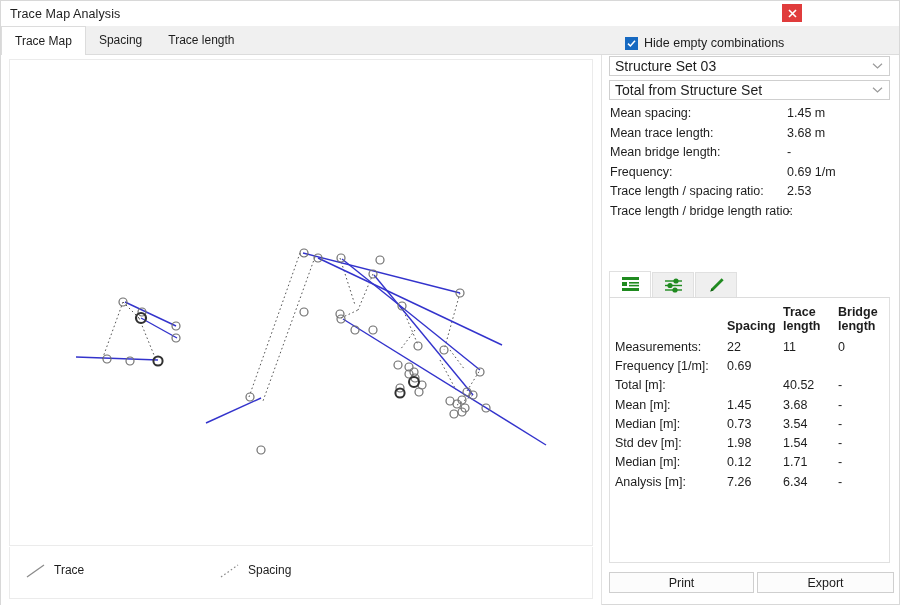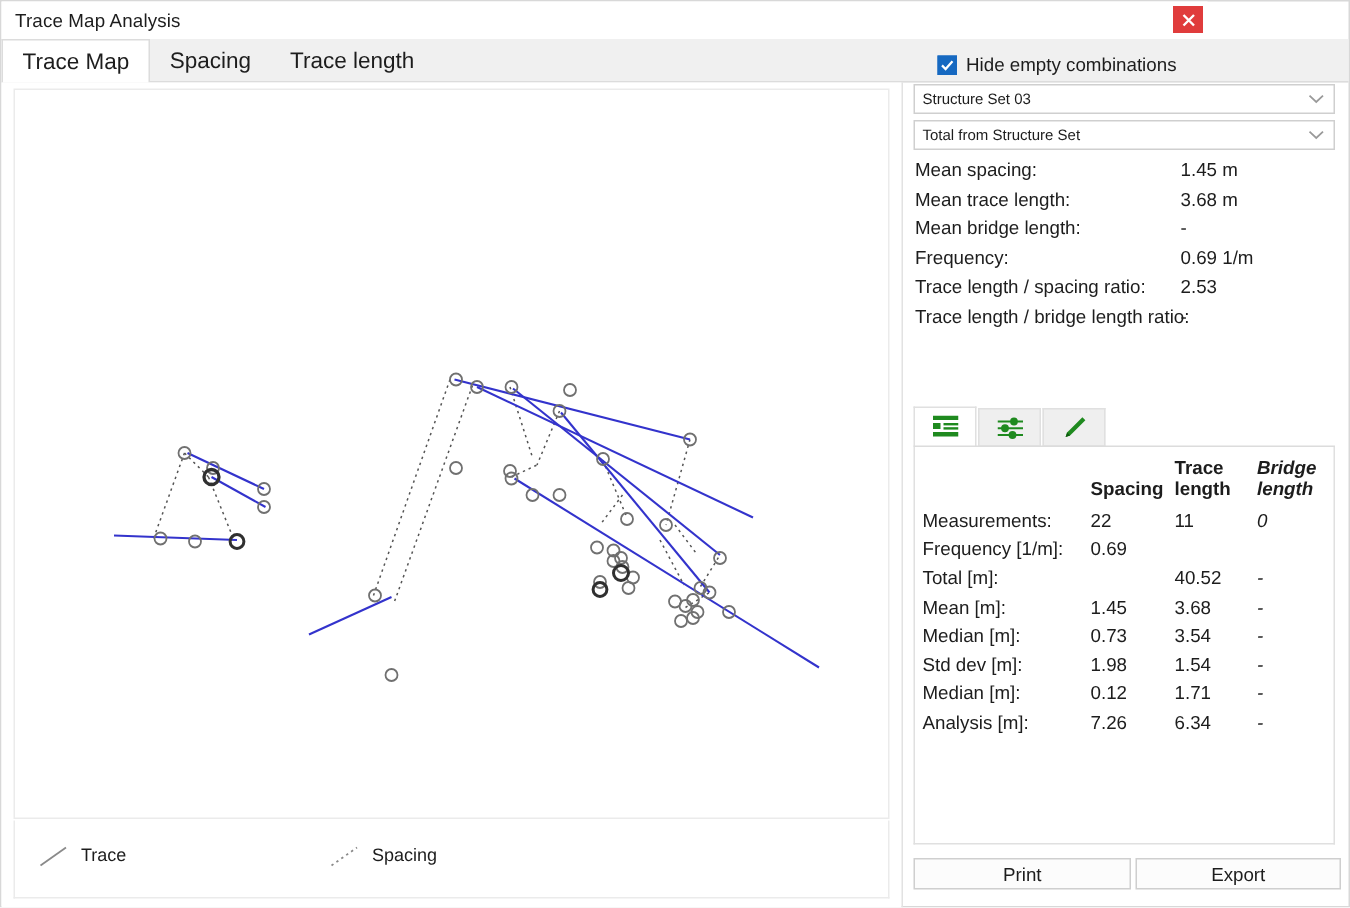--- a/index.html
+++ b/index.html
@@ -45,21 +45,21 @@
     width: 898px; height: 29px;
     background: #f0f0f0;
     border-bottom: 1px solid #dcdcdc;
     display: flex; align-items: flex-end;
     box-sizing: border-box;
   }
   .tab {
     height: 28px;
     padding: 0 13px;
     display: flex; align-items: center;
-    font-size: 15px;
+    font-size: 12px;
     color: #1d1d1d;
     cursor: pointer;
     box-sizing: border-box;
     background: #f0f0f0;
   }
   .tab.active {
     background: #ffffff;
     border-left: 1px solid #dcdcdc;
     border-right: 1px solid #dcdcdc;
     border-top: 1px solid #dcdcdc;
@@ -128,21 +128,21 @@
 
   .combo {
     position: absolute; left: 4px;
     width: 281px; height: 20px;
     background: #ffffff;
     border: 1px solid #cfcfcf;
     box-sizing: border-box;
     display: flex; align-items: center;
     cursor: pointer;
   }
-  .combo-text { margin-left: 5px; font-size: 10px; color: #1d1d1d; }
+  .combo-text { margin-left: 5px; font-size: 14px; color: #1d1d1d; }
   .combo-arrow { position: absolute; right: 6px; top: 5px; }
   #combo1 { top: 25px; }
   #combo2 { top: 49px; }
 
   #statlist { position: absolute; left: 5px; top: 74px; width: 285px; }
   .stat-row {
     position: relative;
     height: 19.5px;
     font-size: 12.5px;
     color: #1d1d1d;
@@ -197,21 +197,21 @@
     font-weight: bold;
     text-align: left;
     vertical-align: bottom;
     padding: 0 0 4px 0;
     line-height: 13.5px;
   }
   #stat-table td { padding: 0; height: 19.3px; vertical-align: middle; }
   #stat-table .c-label { width: 112px; white-space: nowrap; }
   #stat-table .c-a { width: 56px; }
   #stat-table .c-b { width: 55px; }
-  #stat-table .c-c { width: 50px; font-style: italic; }
+  #stat-table .c-c { width: 50px; }
 
   
   .btn {
     position: absolute; top: 541px;
     height: 21px;
     background: #fcfcfc;
     border: 1px solid #cfcfcf;
     box-sizing: border-box;
     display: flex; align-items: center; justify-content: center;
     font-size: 12.5px; color: #1d1d1d;

